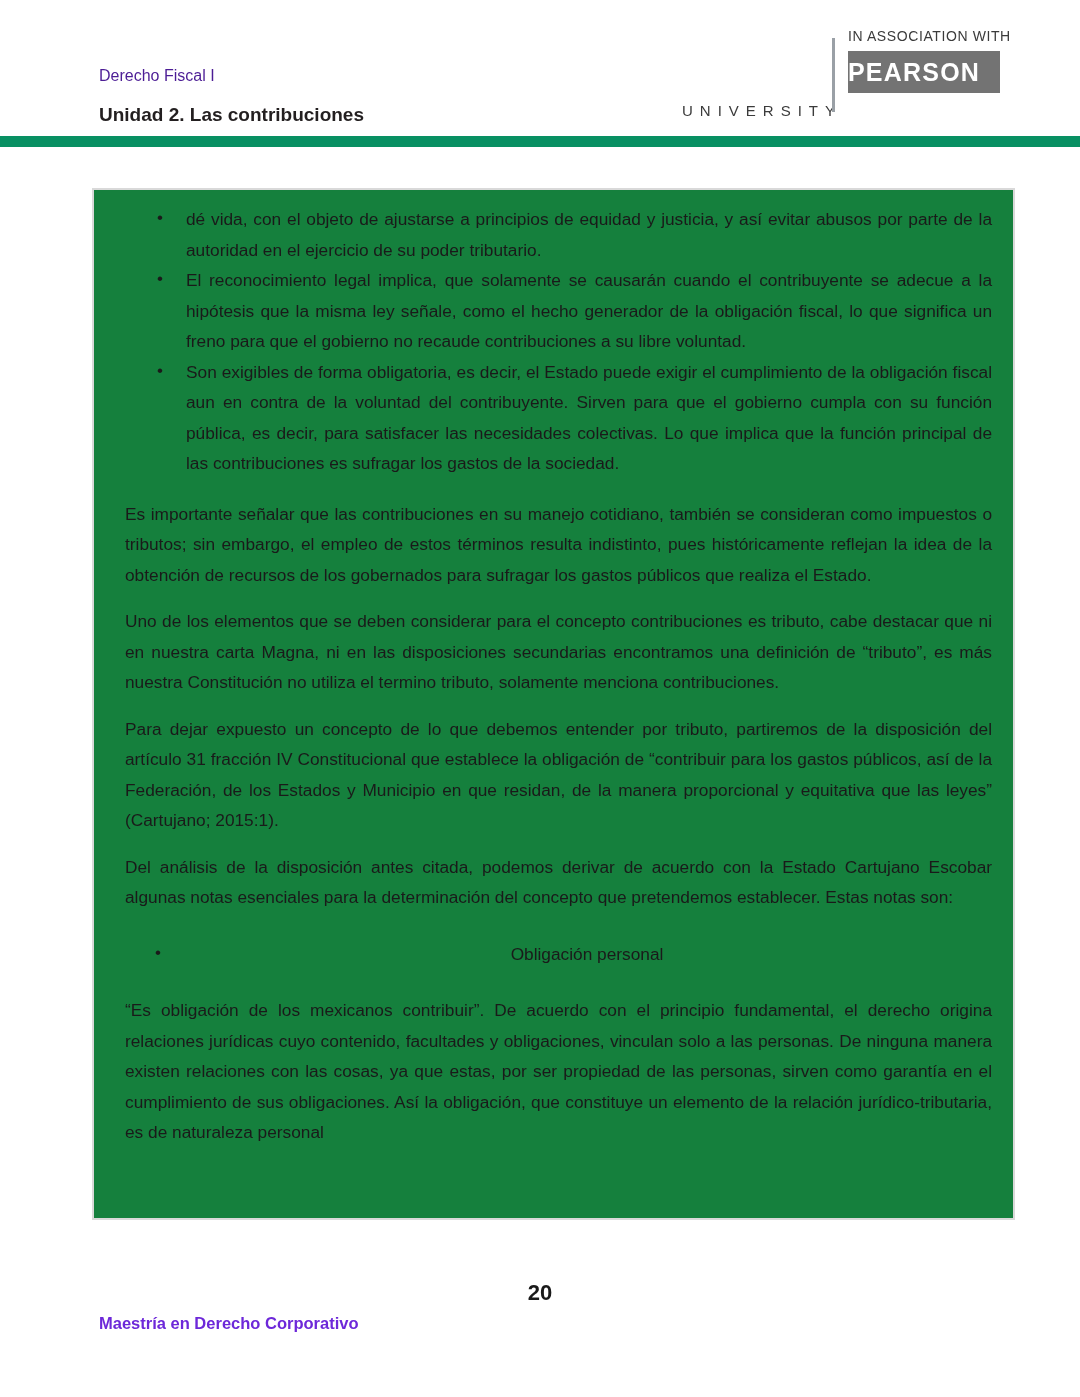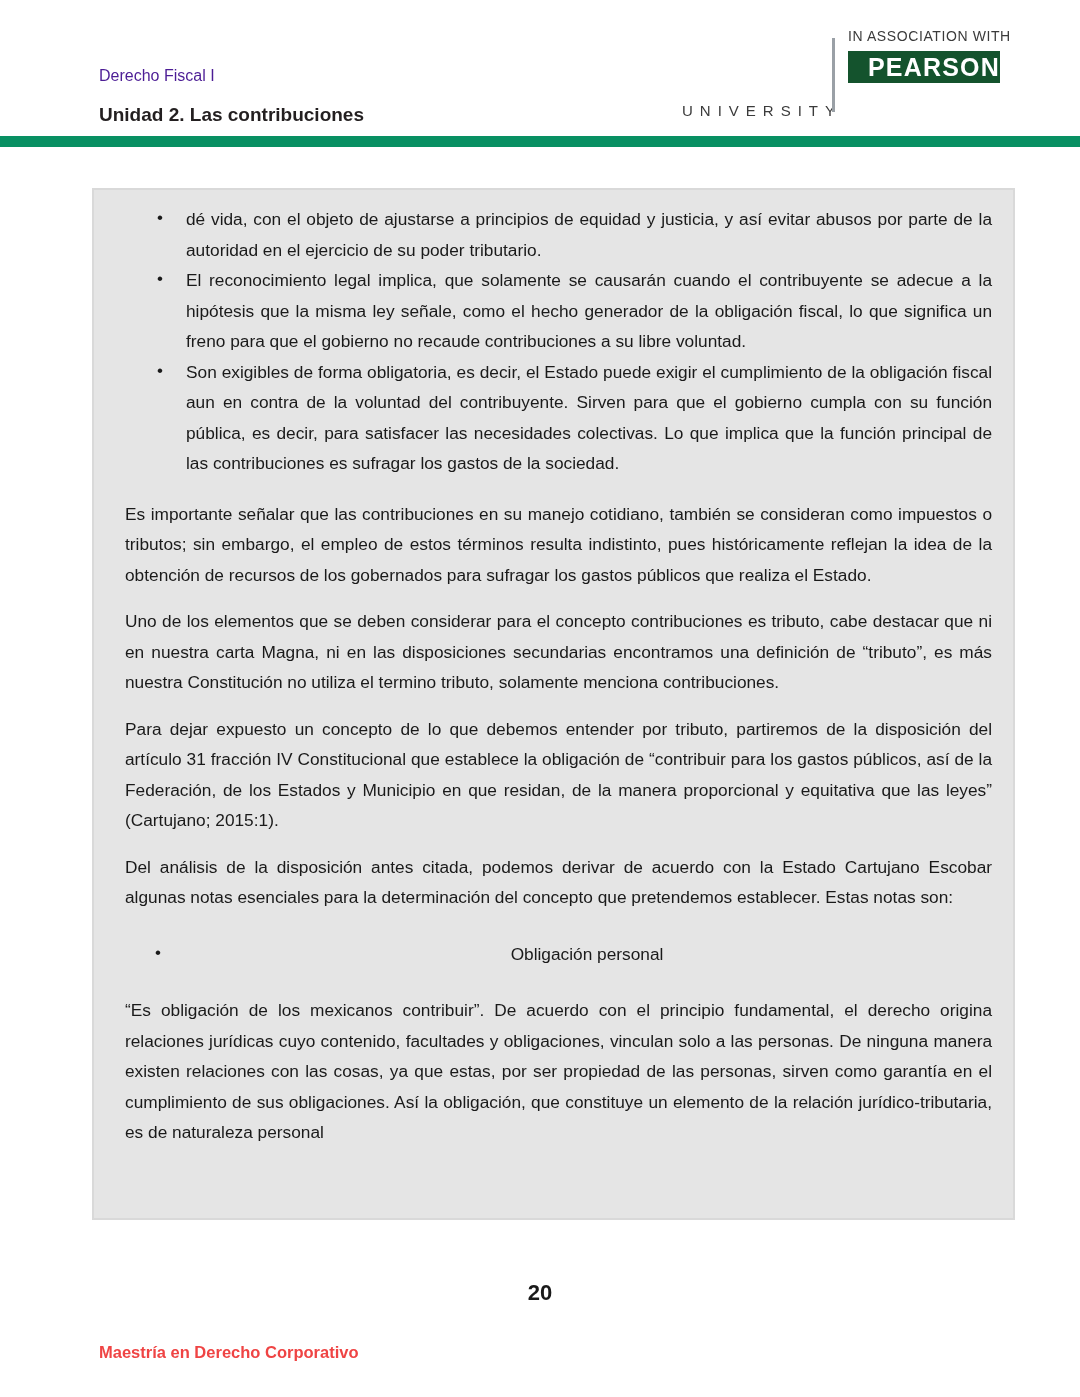--- a/index.html
+++ b/index.html
@@ -101,25 +101,25 @@
     letter-spacing: 0.6px;
     color: #3b3b3b;
     font-weight: 400;
     white-space: nowrap;
   }
   .pearson-box {
     position: absolute;
     left: 168px;
     top: 27px;
     width: 152px;
-    height: 32px;
-    background: #14532d;
+    height: 42px;
+    background: #737373;
     display: flex;
     align-items: center;
-    justify-content: flex-end;
+    justify-content: flex-start;
   }
   .pearson-text {
     color: #ffffff;
     font-size: 25px;
     font-weight: bold;
     letter-spacing: 1.2px;
   }
 
   .header-rule {
     position: absolute;
@@ -131,21 +131,21 @@
   }
 
   
   .content-box {
     position: absolute;
     left: 92px;
     top: 188px;
     width: 923px;
     height: 1032px;
     border: 2px solid #d9d9d9;
-    background: #e5e5e5;
+    background: #15803d;
     box-sizing: border-box;
     padding: 14px 21px 0 21px;
   }
   .doc-body {
     font-size: 17.3px;
     line-height: 30.5px;
     color: #1a1a1a;
     text-align: justify;
     text-justify: inter-word;
   }
@@ -205,24 +205,23 @@
     left: 0;
     top: 1280px;
     width: 1080px;
     height: 90px;
   }
   .footer-program {
     position: absolute;
     left: 99px;
     top: 34px;
     font-size: 16.5px;
-    color: #ef4444;
-    font-weight: bold;
-    white-space: nowrap;
-    margin-top: 29px;
+    color: #6d28d9;
+    font-weight: bold;
+    white-space: nowrap;
   }
   .footer-pagenum {
     position: absolute;
     left: 0;
     top: 0;
     width: 1080px;
     text-align: center;
     font-size: 22px;
     font-weight: bold;
     color: #1a1a1a;

